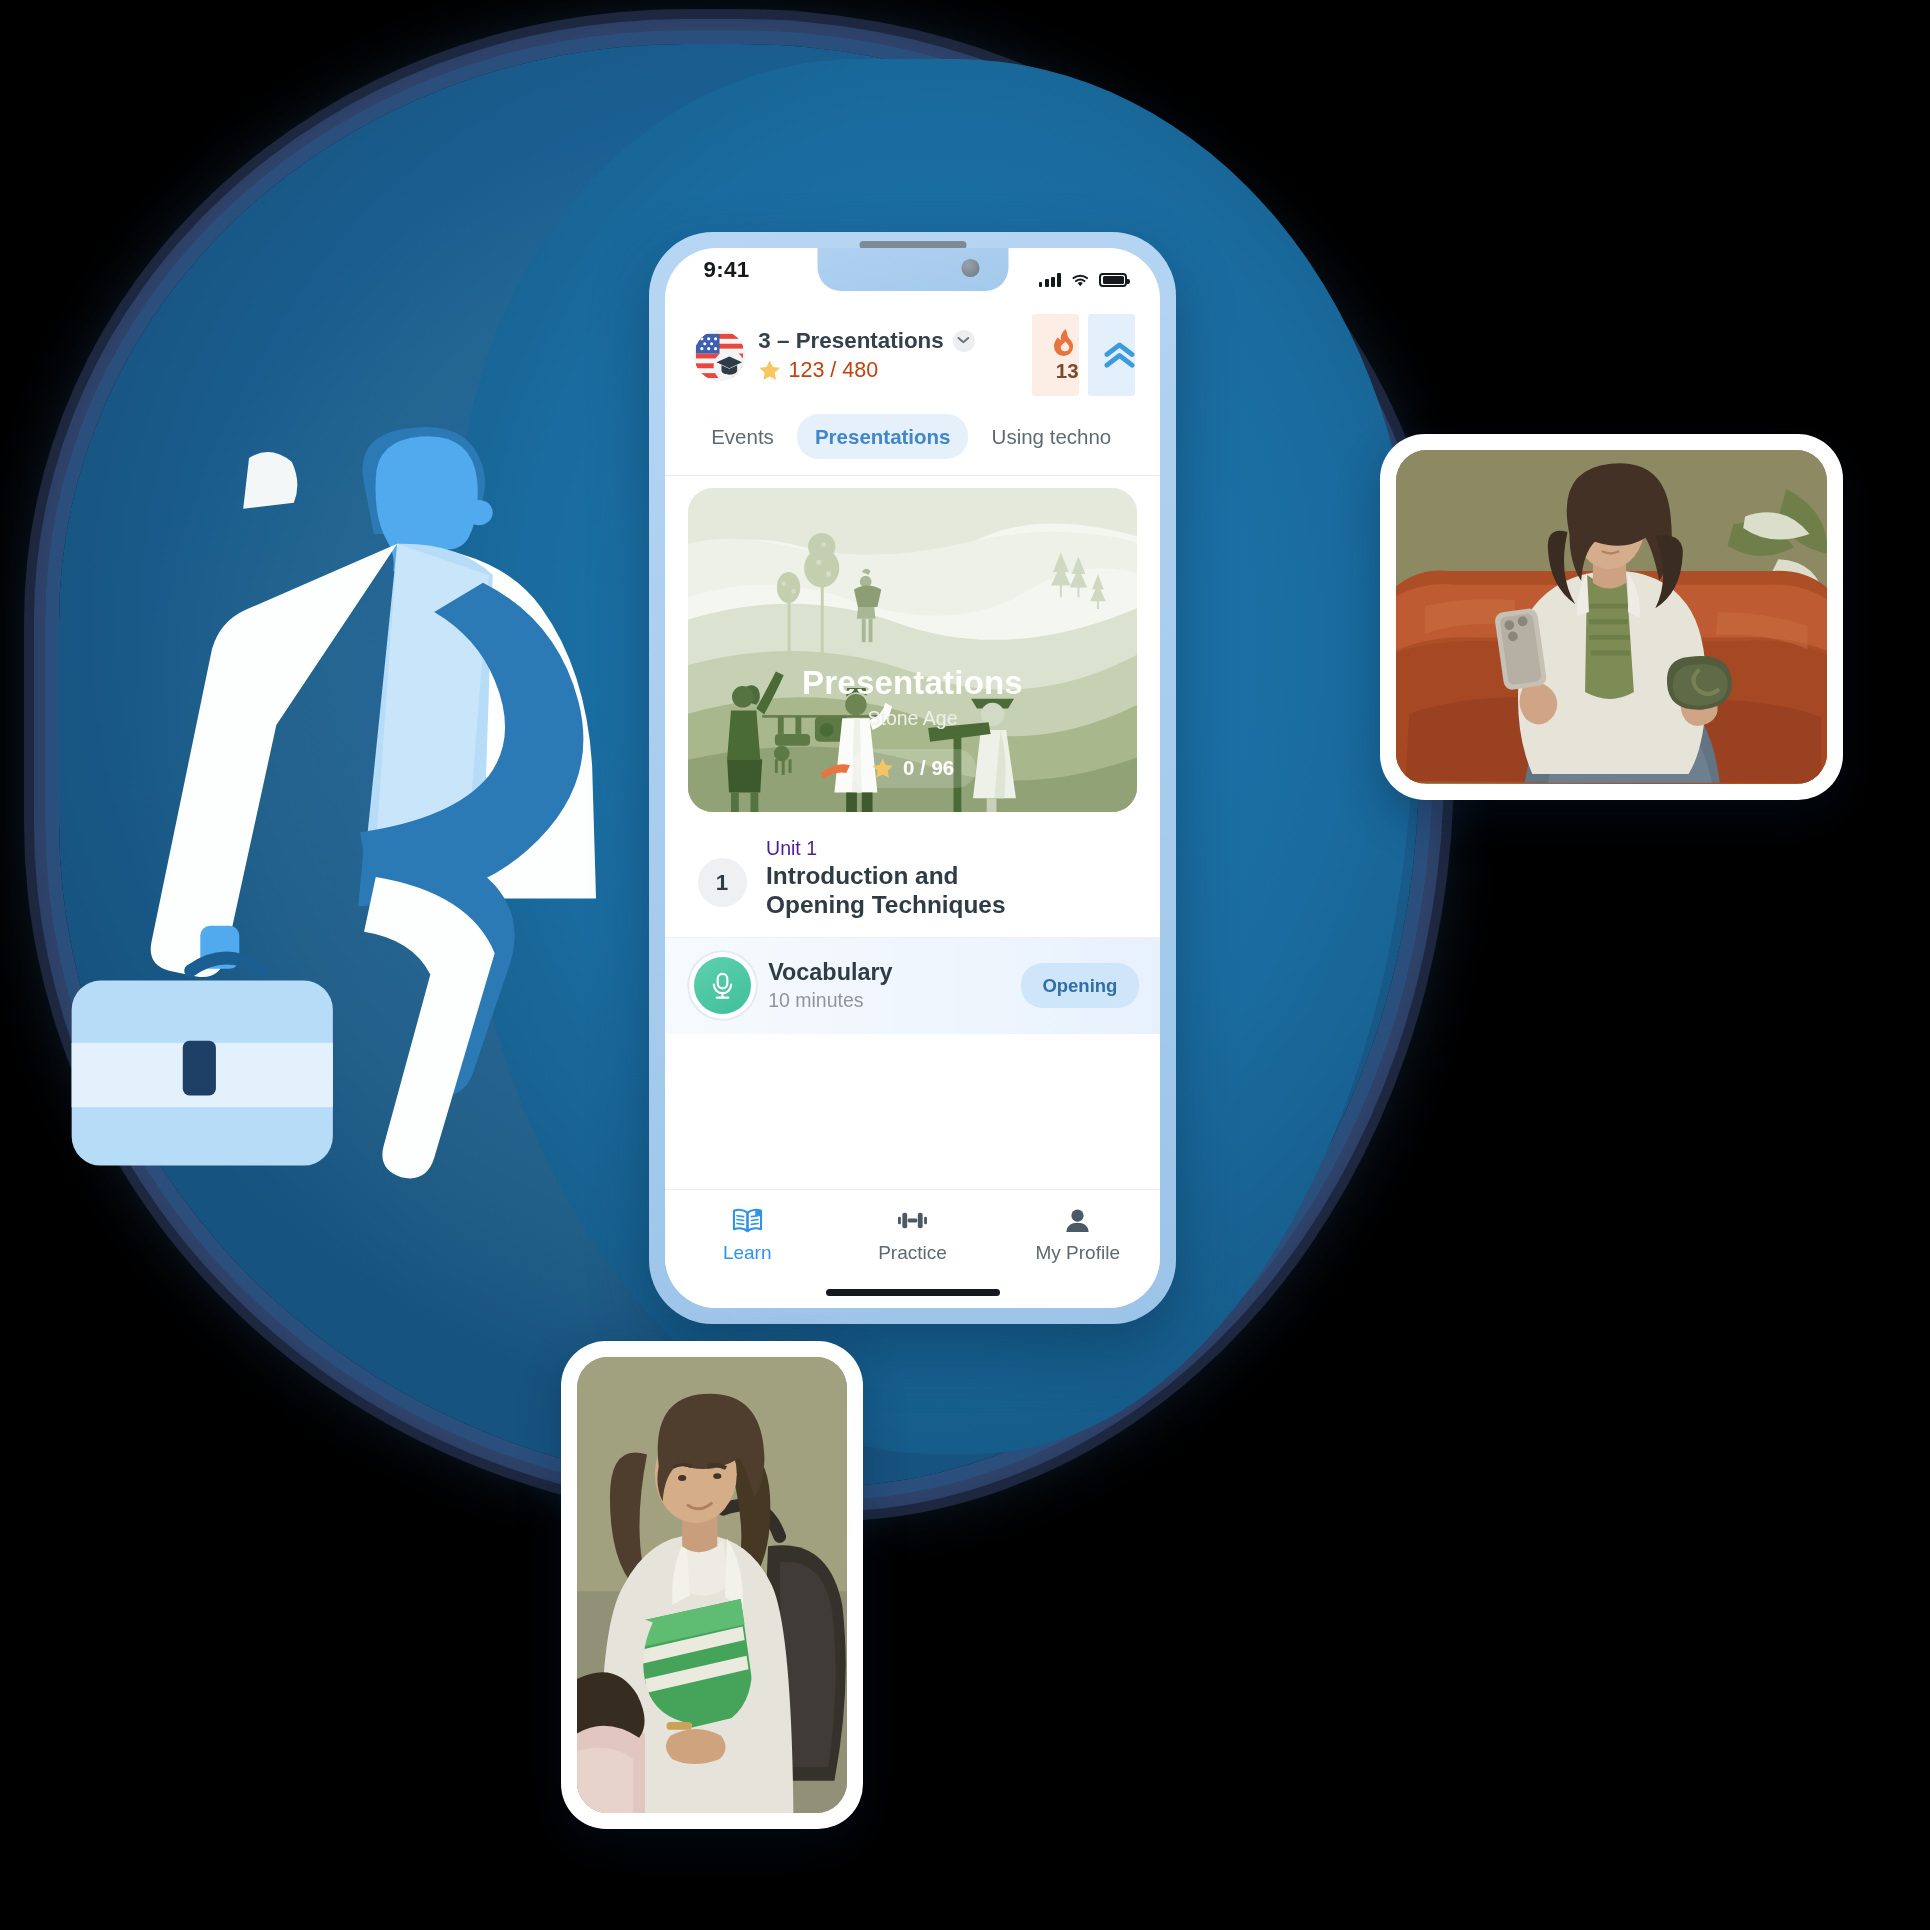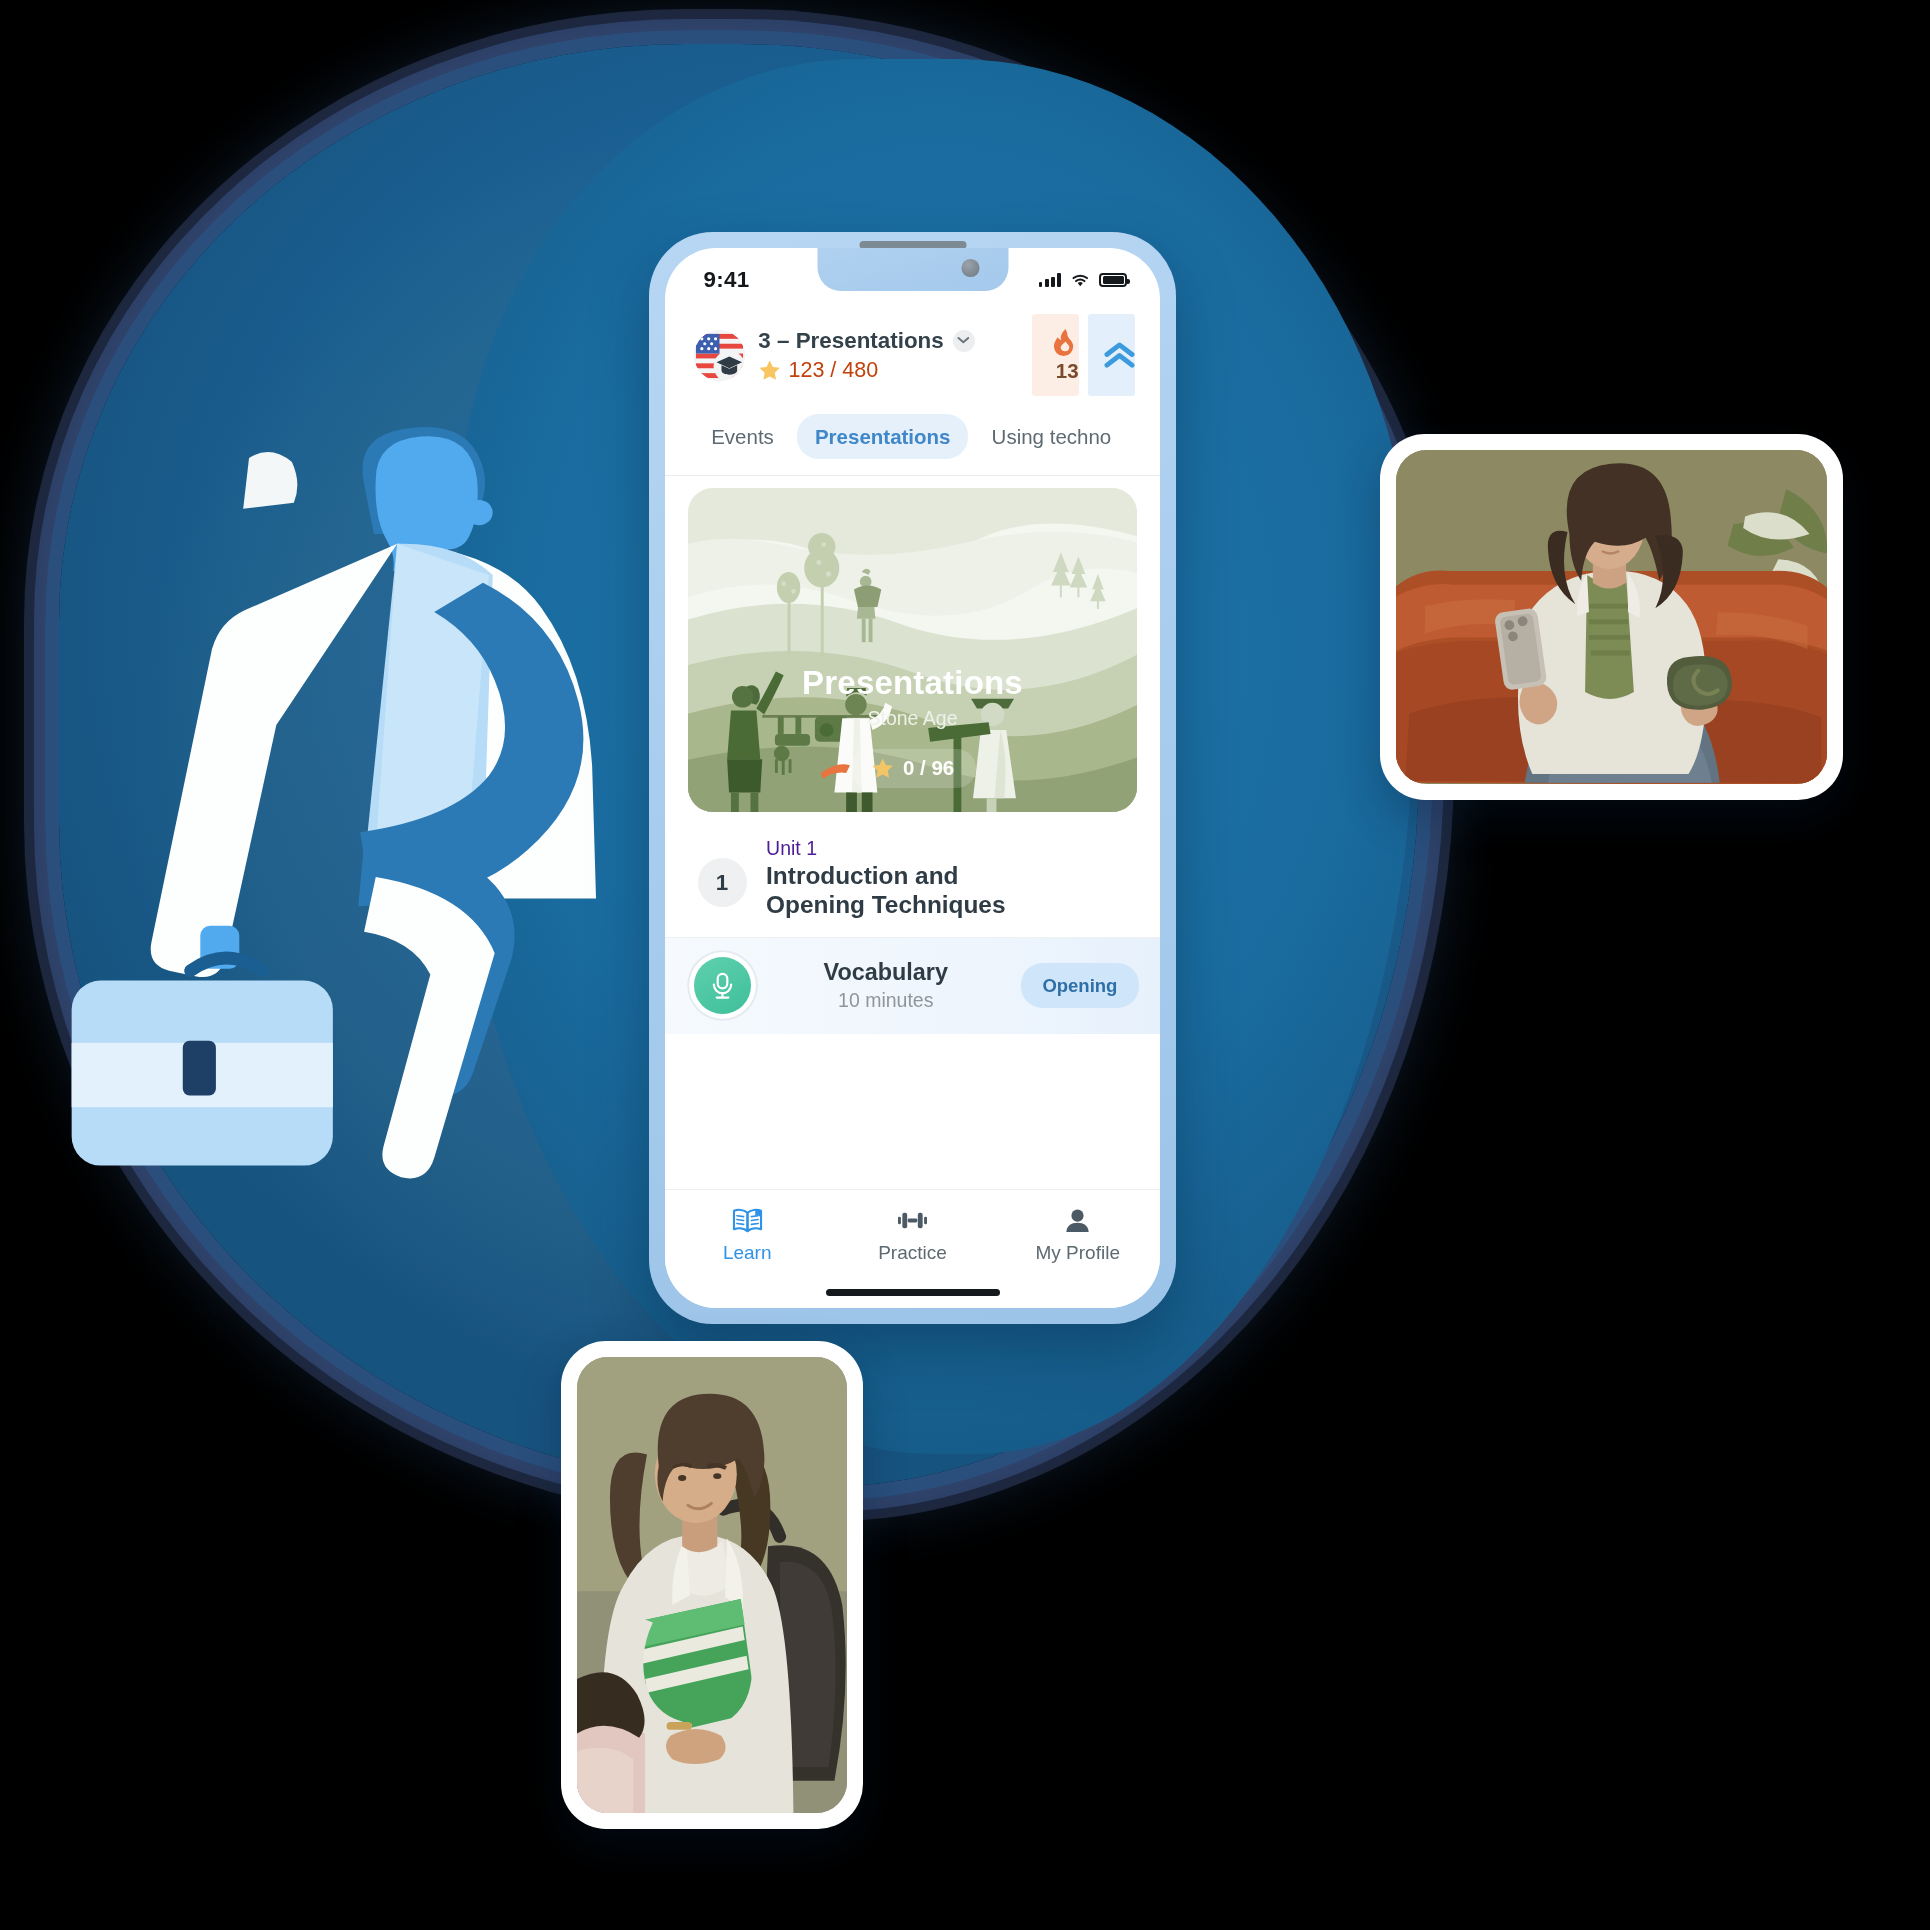--- a/index.html
+++ b/index.html
@@ -68,21 +68,21 @@
     z-index: 6;
   }
   .notch-cam {
     position: absolute; right: 29px; top: 11.7px;
     width: 17.6px; height: 17.6px; border-radius: 50%;
     background: radial-gradient(circle at 35% 30%, #9aa3ab, #6e7880);
   }
   
   .statusbar {
     position: relative; z-index: 7;
-    height: 55px; display: flex; align-items: center;
+    height: 55px; display: flex; 
     justify-content: space-between; padding: 9.8px 33px 0 39px;
   }
   .clock { font-size: 22.4px; font-weight: 700; color: #16191c; letter-spacing: 0.3px; }
   .sb-right { display: flex; align-items: center; gap: 8.8px; }
   .bars { display: flex; align-items: flex-end; gap: 2.4px; height: 14.6px; }
   .bars i { width: 3.9px; background: #16191c; border-radius: 1px; display: block; }
   .bars i:nth-child(1){height:4.9px} .bars i:nth-child(2){height:7.8px}
   .bars i:nth-child(3){height:10.7px} .bars i:nth-child(4){height:14.6px}
   .battery {
     width: 28px; height: 14.6px; border: 2px solid #16191c; border-radius: 3.9px;
@@ -161,21 +161,21 @@
     padding: 19.5px 21.5px 19.5px 29px;
     background: linear-gradient(90deg, #f6fafe 0%, #eef5fd 65%, #e7f1fc 100%);
     border-top: 1px solid #eef1f4;
   }
   .lesson-ic {
     width: 57px; height: 57px; border-radius: 50%;
     background: linear-gradient(150deg,#5fd0ad,#3fbf9b);
     display: flex; align-items: center; justify-content: center; flex: 0 0 auto;
     box-shadow: 0 0 0 4.9px #fff, 0 0 0 6.8px #e4eaef;
   }
-  .lesson-txt { flex: 1 1 auto; text-align: center; }
+  .lesson-txt { flex: 1 1 auto; }
   .lesson-title { font-size: 23.4px; font-weight: 700; color: #2f3c45; }
   .lesson-sub { font-size: 19.5px; color: #8e969c; margin-top: 2.9px; }
   .continue-btn {
     background: #cfe5fa; color: #2f6fa8; font-size: 18.5px; font-weight: 600;
     padding: 11.7px 21.5px; border-radius: 21.5px; border: 0; white-space: nowrap;
   }
 
   
   .tabbar {
     position: absolute; left: 0; right: 0; bottom: 0; height: 119px;

